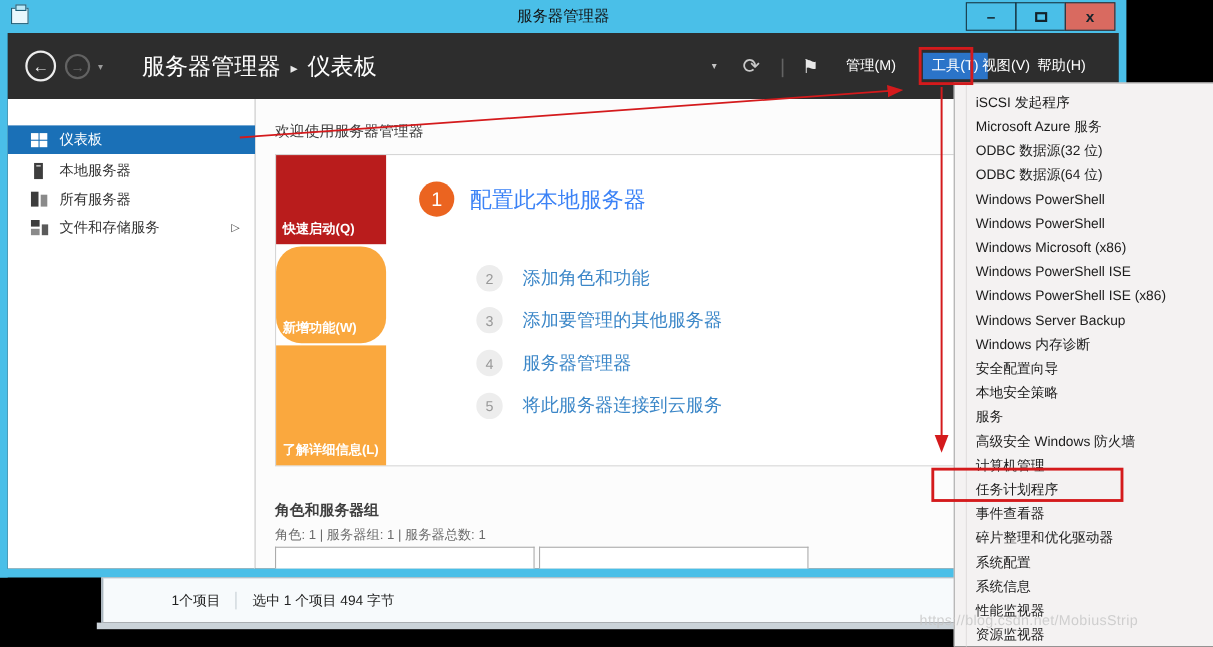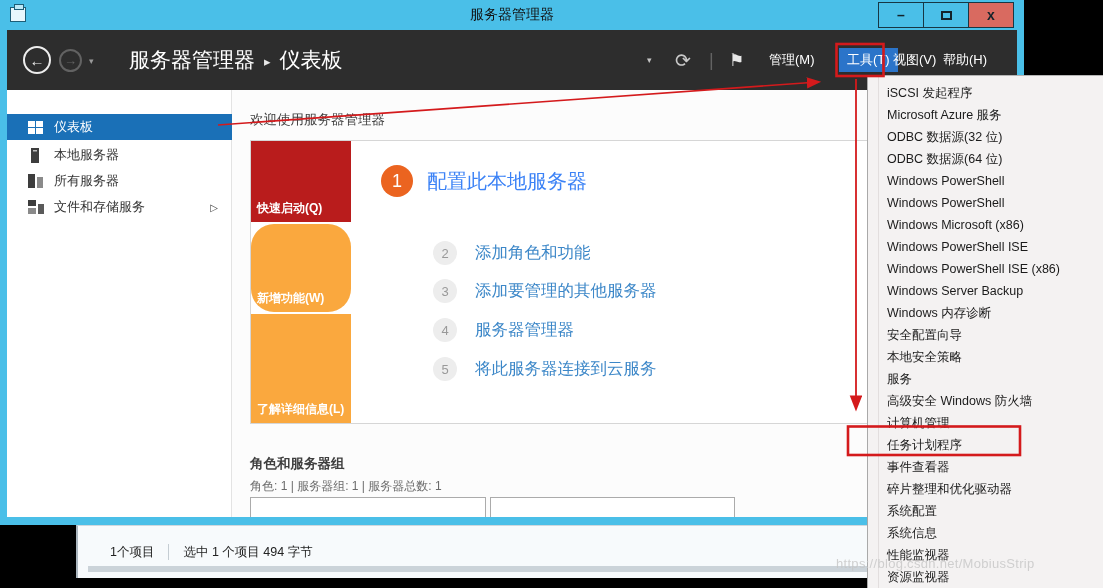--- a/index.html
+++ b/index.html
@@ -70,23 +70,23 @@
   .step-row { position:absolute; left:182px; display:flex; align-items:center; gap:18px; }
   .step-circle { width:24px; height:24px; border-radius:50%; background:#EDEDED; color:#999;
                  font-size:13px; display:flex; align-items:center; justify-content:center; }
   .step-label { font-size:16.5px; color:#3C87C8; cursor:pointer; }
   .roles-title { position:absolute; left:18px; top:365px; font-size:13.5px; font-weight:bold; color:#3F3F3F; }
   .roles-summary { position:absolute; left:18px; top:388px; font-size:12px; color:#6B6B6B; }
   .thumb-box { position:absolute; top:407px; height:20px; background:#fff; border:1px solid #ABABAB; border-bottom:none; }
   .tb1 { left:18px; width:236px; } .tb2 { left:258px; width:245px; }
 
   
-  .statusbar { position:absolute; left:76px; top:525px; width:934px; height:53px;
+  .statusbar { position:absolute; left:92px; top:525px; width:934px; height:41px;
                background:#F7FAFC; border-left:2px solid #aab6bf; border-top:1px solid #cfd8de;
-               z-index:2; display:flex; align-items:center; font-size:12.5px; color:#222; }
+               z-index:2; display:flex; align-items:center; font-size:12.5px; color:#222;padding-left:30px; }
   .statusbar .sb-items { margin-left:32px; }
   .sb-div { width:1px; height:16px; background:#c5cdd3; margin:0 14px; }
   .statusstrip { position:absolute; left:88px; top:566px; width:934px; height:6px; background:#CBD3D9; z-index:2; }
 
   
   .toolsmenu { position:absolute; left:867px; top:75px; width:236px; height:513px;
                background:#F4F2F2; border-top:1px solid #b5b5b5; border-left:1px solid #a9a9a9;
                z-index:20; padding-top:6px; overflow:hidden; }
   .tm-gutter { position:absolute; left:10px; top:0; bottom:0; width:1px; background:#E2DEDE; }
   .tm-item { height:22px; line-height:22px; padding-left:19px; font-size:12.5px; color:#1b1b1b;

